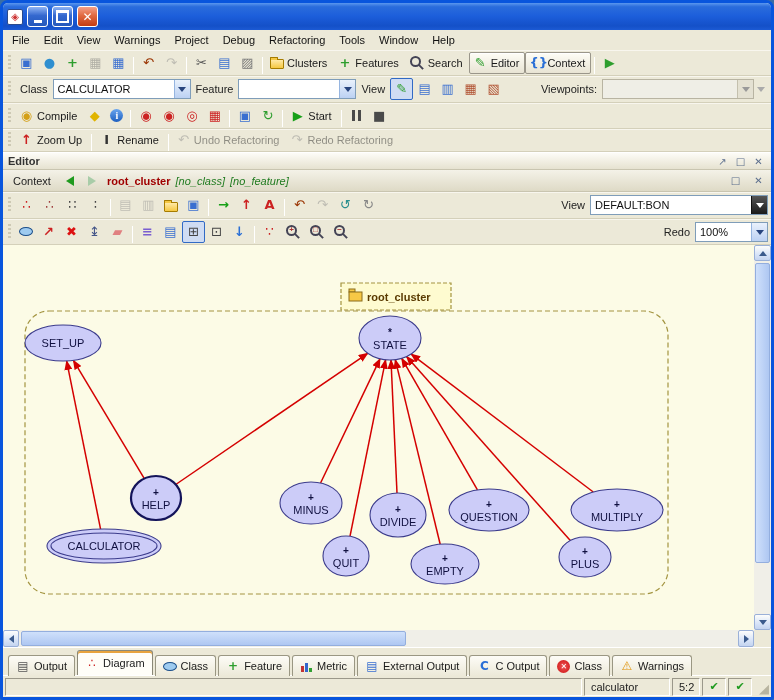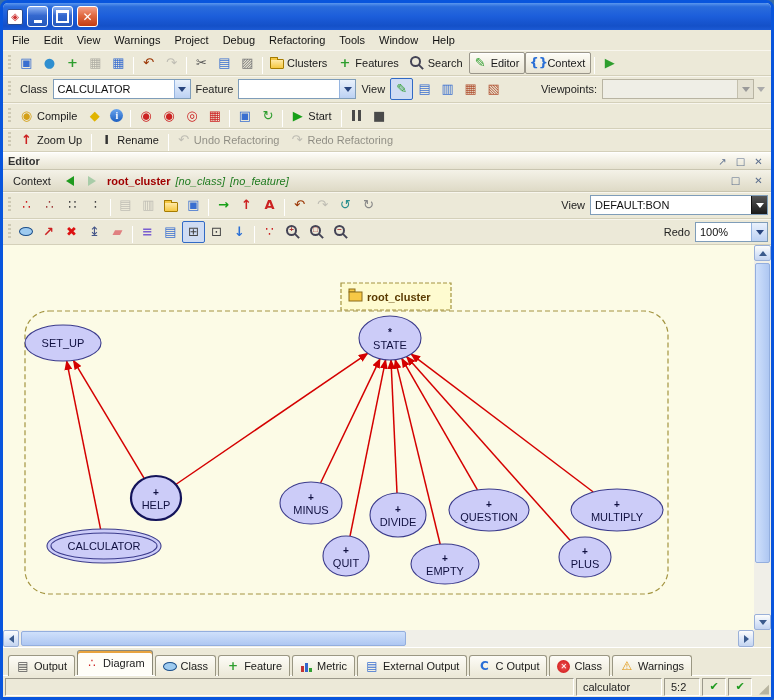--- a/index.html
+++ b/index.html
@@ -114,21 +114,21 @@
     border-radius:3px 3px 0 0;background:linear-gradient(180deg,#FDFCF7,#ECE9D8);position:relative;top:1px;}
   .tab.active{height:25px;background:#FFFEF8;border-color:#8A8878;top:0;box-shadow:inset 0 2px 0 #E8A33D;}
   .tab .glyph{font-family:"DejaVu Sans",sans-serif;font-size:12px;width:14px;text-align:center;line-height:14px;}
   .tab-label{font-size:11px;color:#1A1A1A;white-space:nowrap;}
   
   .statusbar{height:22px;flex:none;display:flex;align-items:center;gap:2px;padding:1px 2px;background:#ECE9D8;border-top:1px solid #fff;}
   .sb-box{height:18px;border:1px solid;border-color:#9B988A #FFF #FFF #9B988A;display:flex;align-items:center;
     padding:0 6px;font-size:11px;color:#222;background:#ECE9D8;}
   .sb-long{flex:1;}
   .sb-proj{width:86px;}
-  .sb-pos{width:36px;}
+  .sb-pos{width:28px;}
   .sb-ico{width:24px;justify-content:center;padding:0;}
   .okmark::before{content:"✔";color:#1F9A1F;font-family:"DejaVu Sans",sans-serif;font-size:11px;font-weight:bold;}
   .grip{width:15px;height:18px;display:flex;align-items:flex-end;justify-content:flex-end;color:#B8B4A0;}
   .grip::before{content:"◢";font-family:"DejaVu Sans",sans-serif;font-size:13px;line-height:14px;}
 </style>
 </head>
 <body>
 
 <div class="window">
 

